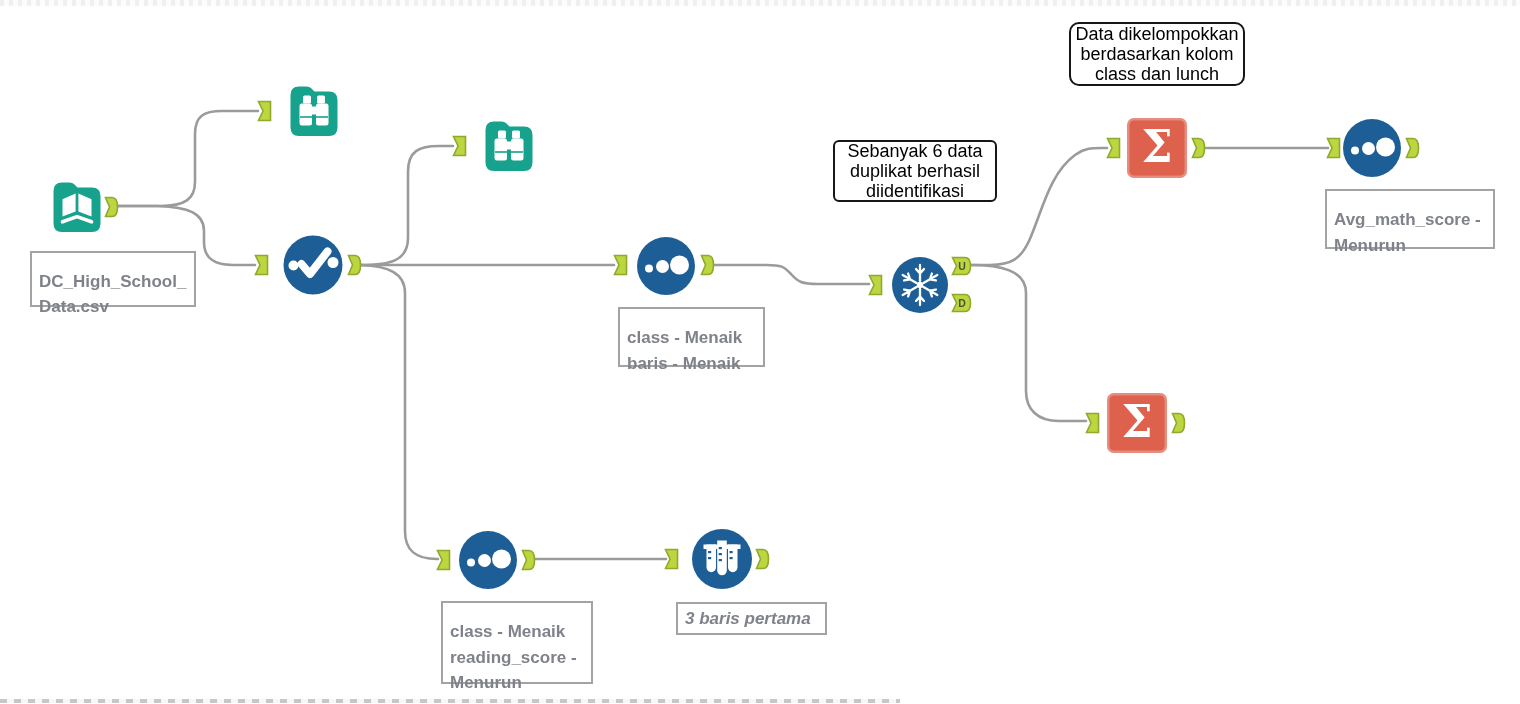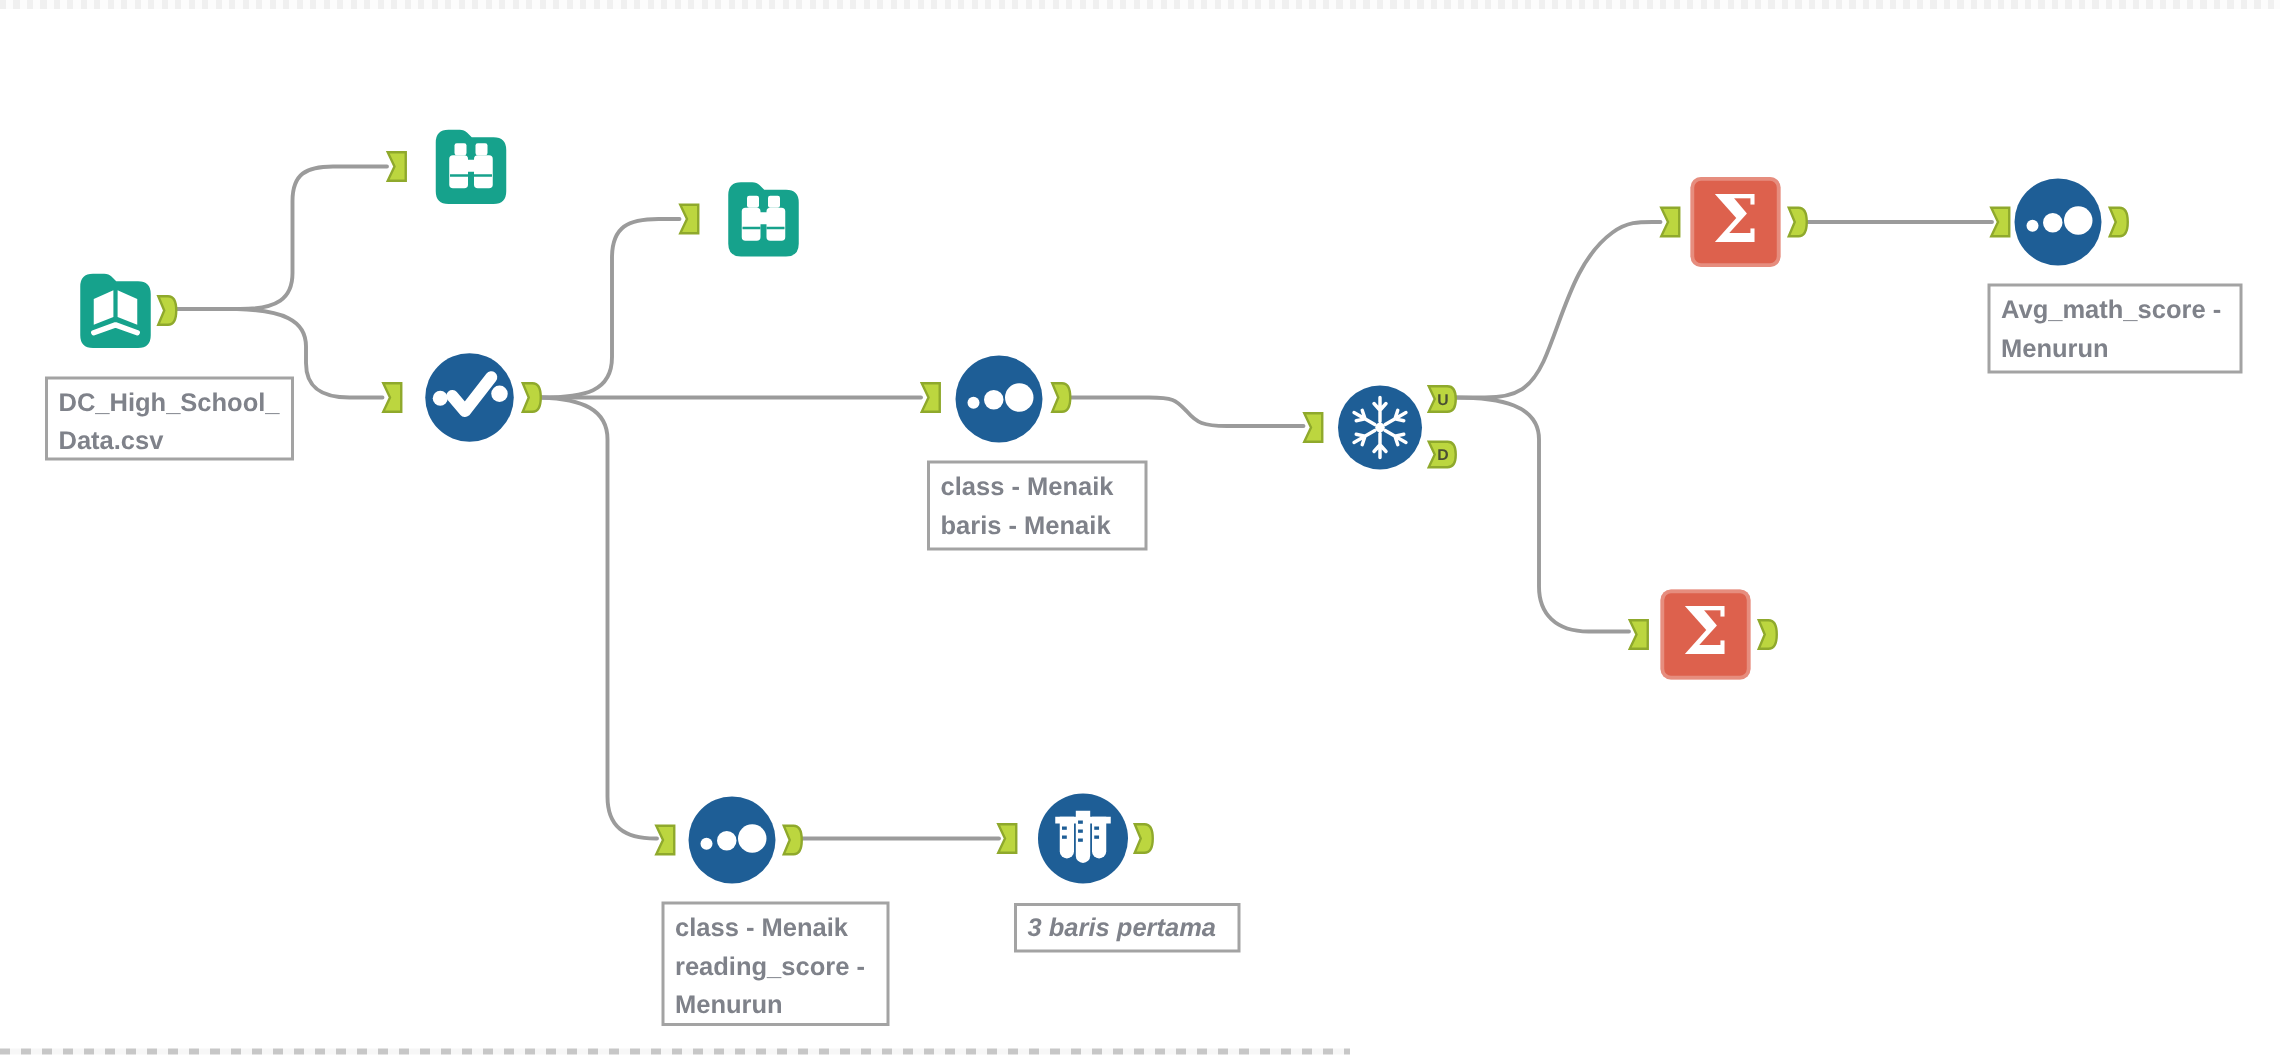--- a/index.html
+++ b/index.html
@@ -14,21 +14,21 @@
   svg.wires{position:absolute;left:0;top:0;}
   svg.wires path{stroke:#9b9b9b;stroke-width:2.6;fill:none;stroke-linecap:round;}
   .tool-icon{position:absolute;}
   .anchor{position:absolute;}
   .summarize-icon{position:absolute;width:60px;height:60px;background:#DD614D;border-radius:7px;
     display:flex;align-items:center;justify-content:center;
     box-shadow:inset 0 0 0 2.5px rgba(255,255,255,0.28);}
   .summarize-icon .sigma{color:#ffffff;font-family:"DejaVu Serif",serif;font-weight:bold;
     font-size:44px;line-height:1;margin-top:-3px;}
   .annotation{position:absolute;box-sizing:border-box;background:#ffffff;border:2px solid #a3a3a3;
-    color:#7f828a;font-weight:bold;font-size:17px;padding:3px 7px;}
+    color:#7f828a;font-weight:bold;font-size:17px;padding:16px 7px;}
   .annotation div{white-space:nowrap;}
   .comment{position:absolute;box-sizing:border-box;background:#ffffff;border:2px solid #161616;
     color:#000;font-size:18px;line-height:20px;text-align:center;
     display:flex;flex-direction:column;justify-content:center;}
   .anchor-letter{font-family:"Liberation Sans",sans-serif;}
 </style>
 </head>
 <body>
 
 <div class="canvas">
@@ -161,30 +161,40 @@
     <path d="M1.5 1.5 H13.5 V20.5 H1.5 L6 11 Z" fill="#BCD63F" stroke="#8FA92C" stroke-width="1.6"></path>
   </svg>
   <svg class="anchor" style="left:951px;top:256px" width="21" height="20" viewBox="0 0 21 20">
     <path d="M1.5 1.5 H14 Q19.5 1.5 19.5 10 Q19.5 18.5 14 18.5 H1.5 L5.5 10 Z" fill="#BCD63F" stroke="#8FA92C" stroke-width="1.6"></path>
     <text class="anchor-letter" x="11" y="13.8" font-size="10.5" font-weight="bold" fill="#4a4f33" text-anchor="middle">U</text>
   </svg>
   <svg class="anchor" style="left:951px;top:293px" width="21" height="20" viewBox="0 0 21 20">
     <path d="M1.5 1.5 H14 Q19.5 1.5 19.5 10 Q19.5 18.5 14 18.5 H1.5 L5.5 10 Z" fill="#BCD63F" stroke="#8FA92C" stroke-width="1.6"></path>
     <text class="anchor-letter" x="11" y="13.8" font-size="10.5" font-weight="bold" fill="#4a4f33" text-anchor="middle">D</text>
   </svg>
+  <div class="comment" style="left:833px;top:140px;width:164px;height:62px;border-radius:6px;">
+    <div>Sebanyak 6 data</div>
+    <div>duplikat berhasil</div>
+    <div>diidentifikasi</div>
+  </div>
 
   <div class="summarize-icon" style="left:1127px;top:118px">
     <span class="sigma">Σ</span>
   </div>
   <svg class="anchor" style="left:1106px;top:137px" width="15" height="22" viewBox="0 0 15 22">
     <path d="M1.5 1.5 H13.5 V20.5 H1.5 L6 11 Z" fill="#BCD63F" stroke="#8FA92C" stroke-width="1.6"></path>
   </svg>
   <svg class="anchor" style="left:1191px;top:137px" width="15" height="22" viewBox="0 0 15 22">
     <path d="M1.5 1.5 H8 Q13.5 1.5 13.5 11 Q13.5 20.5 8 20.5 H1.5 L5.5 11 Z" fill="#BCD63F" stroke="#8FA92C" stroke-width="1.6"></path>
   </svg>
+  <div class="comment" style="left:1069px;top:22px;width:176px;height:64px;border-radius:10px;">
+    <div>Data dikelompokkan</div>
+    <div>berdasarkan kolom</div>
+    <div>class dan lunch</div>
+  </div>
 
   <svg class="tool-icon" style="left:1342px;top:118px" width="60" height="60" viewBox="0 0 60 60">
     <circle cx="30" cy="30" r="29" fill="#1E5E96"></circle>
     <g fill="#fff">
       <circle cx="13" cy="32.5" r="4"></circle>
       <circle cx="26.5" cy="30.5" r="6.5"></circle>
       <circle cx="43.5" cy="29" r="9.5"></circle>
     </g>
   </svg>
   <svg class="anchor" style="left:1326px;top:137px" width="15" height="22" viewBox="0 0 15 22">

